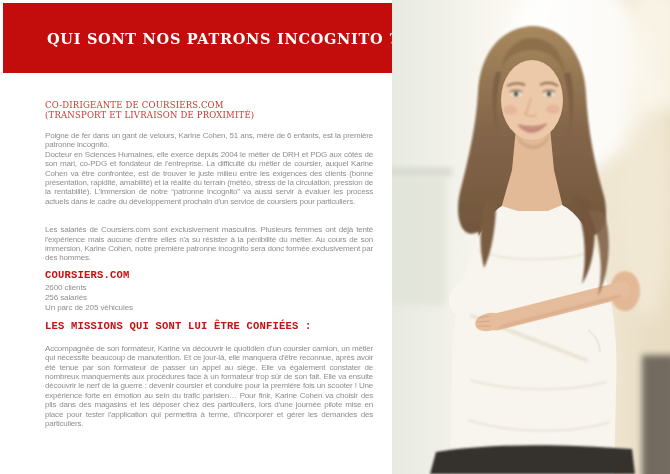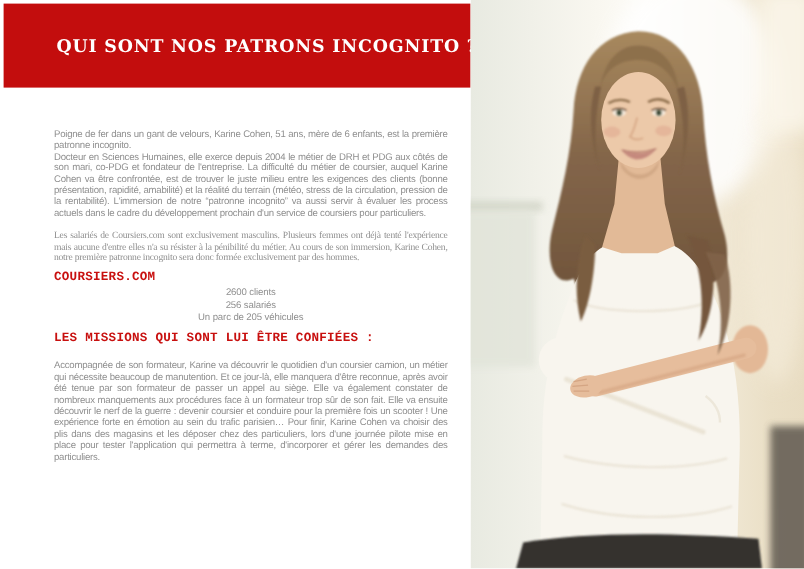--- a/index.html
+++ b/index.html
@@ -25,47 +25,51 @@
   .subtitle-block{margin-top:5px;}
   .subtitle-line{
     font-family:"DejaVu Serif",serif;font-weight:normal;color:#cb372e;
     font-size:8.5px;line-height:9.5px;letter-spacing:0.2px;
   }
   .bodytext{margin-top:11px;}
   .bodytext p{
     margin:0;font-size:8px;line-height:9.4px;letter-spacing:-0.2px;
     color:#8f8f8f;text-align:justify;
   }
-  p.spaced{margin-top:9px;font-family:Liberation Serif, serif;}
+  p.spaced{margin-top:19px;}
   .section-heading{
     font-family:Liberation Mono, monospace;font-weight:bold;color:#c8100f;
     font-size:10.5px;line-height:11px;letter-spacing:0.2px;margin:7px 0 2px 0;
   }
   ul.stats{
     list-style:none;margin:0;padding:0;font-size:8px;line-height:10.3px;
-    letter-spacing:-0.1px;color:#8f8f8f;text-align:center;
+    letter-spacing:-0.1px;color:#8f8f8f;
   }
   
   .photo{
     position:absolute;right:0;top:0;width:278px;height:474px;overflow:hidden;
   }
   .photo svg{display:block;}
 </style>
 </head>
 <body>
 
 <div class="page">
 
   <div class="banner">
     <h1>QUI SONT NOS PATRONS INCOGNITO ?</h1>
   </div>
 
   <div class="content">
 
 
+    <div class="subtitle-block">
+      <div class="subtitle-line">CO-DIRIGEANTE DE COURSIERS.COM</div>
+      <div class="subtitle-line">(TRANSPORT ET LIVRAISON DE PROXIMITÉ)</div>
+    </div>
 
     <div class="bodytext">
       <p>Poigne de fer dans un gant de velours, Karine Cohen, 51 ans, mère de 6 enfants, est la première patronne incognito.</p>
       <p>Docteur en Sciences Humaines, elle exerce depuis 2004 le métier de DRH et PDG aux côtés de son mari, co-PDG et fondateur de l'entreprise. La difficulté du métier de coursier, auquel Karine Cohen va être confrontée, est de trouver le juste milieu entre les exigences des clients (bonne présentation, rapidité, amabilité) et la réalité du terrain (météo, stress de la circulation, pression de la rentabilité). L'immersion de notre “patronne incognito” va aussi servir à évaluer les process actuels dans le cadre du développement prochain d'un service de coursiers pour particuliers.</p>
       <p class="spaced">Les salariés de Coursiers.com sont exclusivement masculins. Plusieurs femmes ont déjà tenté l'expérience mais aucune d'entre elles n'a su résister à la pénibilité du métier. Au cours de son immersion, Karine Cohen, notre première patronne incognito sera donc formée exclusivement par des hommes.</p>
     </div>
 
     <div class="section-heading">COURSIERS.COM</div>
     <ul class="stats">
       <li>2600 clients</li>

